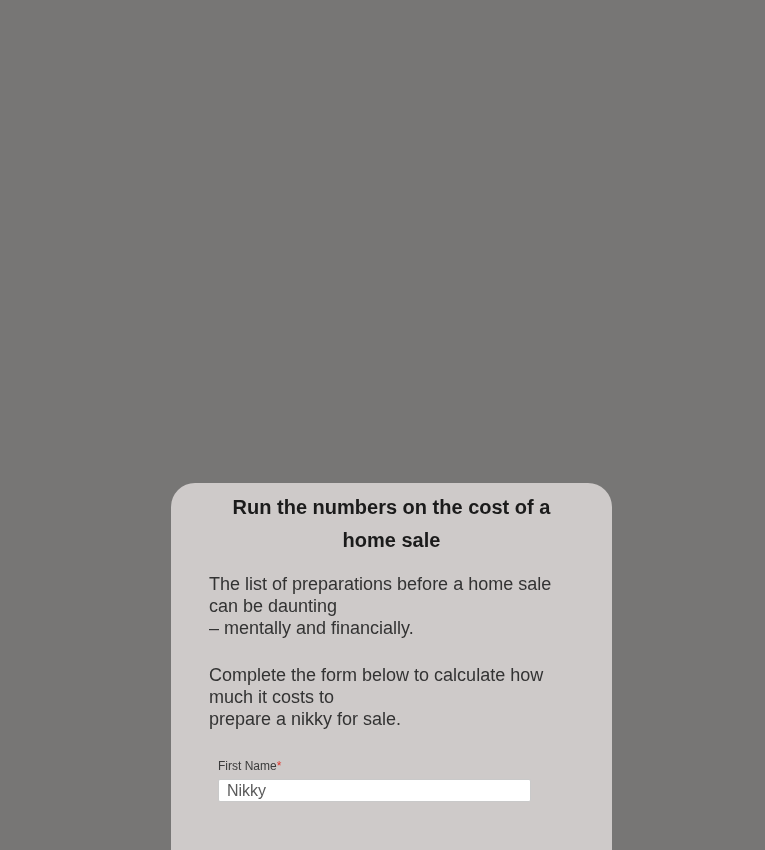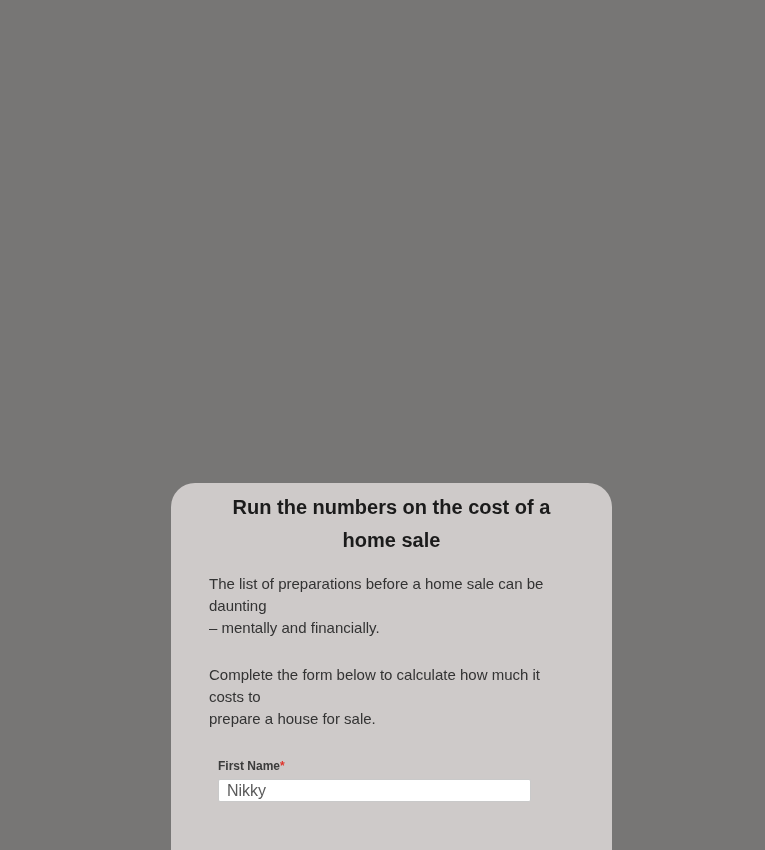--- a/index.html
+++ b/index.html
@@ -44,35 +44,35 @@
     margin: 8px 0 16px;
     font-size: 20px;
     line-height: 33px;
     font-weight: 700;
     color: var(--title-text);
     text-align: center;
     white-space: pre-line;
   }
   .modal-paragraph {
     margin: 0 0 25px;
-    font-size: 15px;
+    font-size: 18px;
     line-height: 22px;
     color: var(--body-text);
     white-space: pre-line;
   }
   .lead-form {
     margin: 28px 0 0 9px;
   }
   .field { margin: 0; }
   .field + .field { margin-top: 17px; }
   .field-label {
     display: block;
     font-size: 12px;
     line-height: 17px;
-    font-weight: 700;
+    font-weight: 400;
     color: var(--label-text);
     margin-bottom: 4px;
   }
   .req { color: var(--required-mark); }
   .text-input {
     display: block;
     width: 313px;
     height: 23px;
     background: var(--input-bg);
     border: 1px solid var(--input-border);
@@ -89,21 +89,21 @@
 
 <div class="overlay">
   <section class="modal">
     <h2 class="modal-title">Run the numbers on the cost of a
 home sale</h2>
 
     <p class="modal-paragraph">The list of preparations before a home sale can be daunting
 – mentally and financially.</p>
 
     <p class="modal-paragraph">Complete the form below to calculate how much it costs to
-prepare a house for sale.</p>
+prepare a nikky for sale.</p>
 
     <form class="lead-form">
       <div class="field">
         <label class="field-label"><span>First Name</span><span class="req">*</span></label>
         <input class="text-input" type="text" value="Nikky" style="">
       </div>
 
 
     </form>
   </section>

